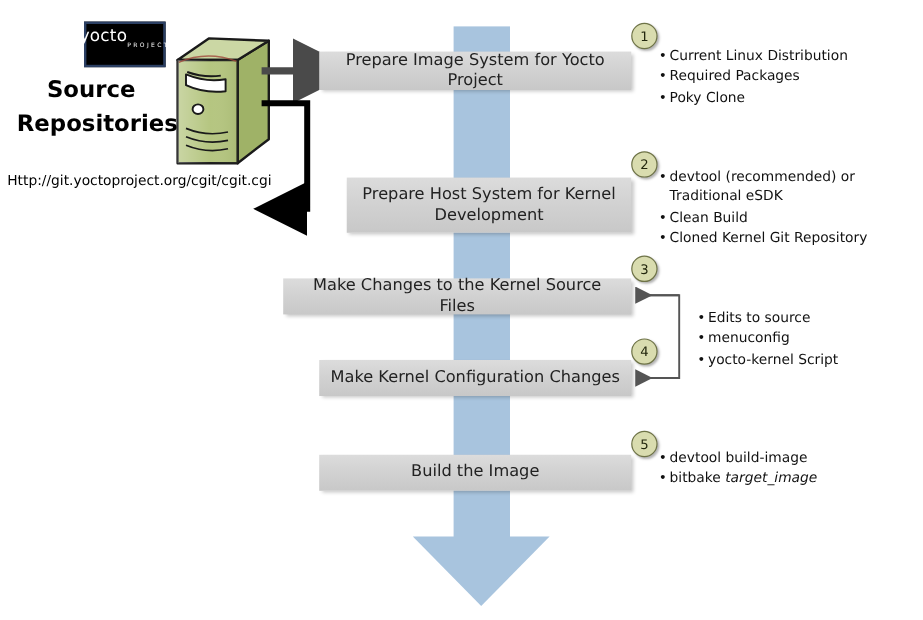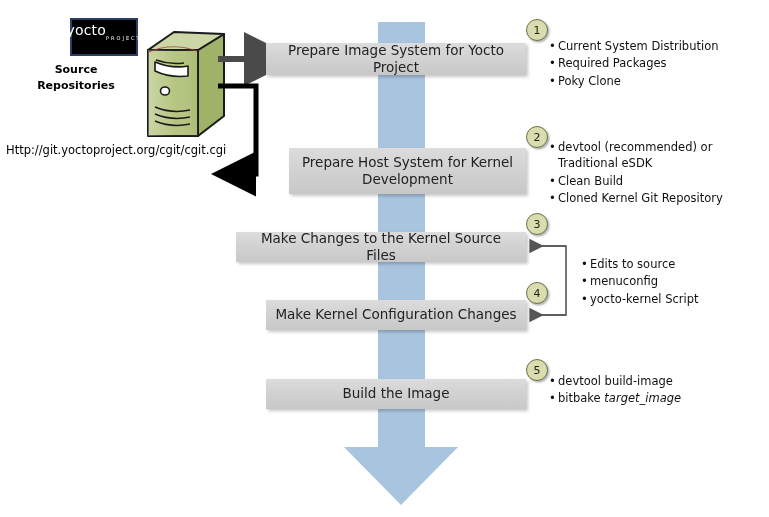--- a/index.html
+++ b/index.html
@@ -85,21 +85,21 @@
     line-height: 1;
   }
 
   .src-label {
     position: absolute;
     left: 14px;
     top: 62px;
     width: 124px;
     text-align: center;
     font-weight: bold;
-    font-size: 11px;
+    font-size: 19px;
     line-height: 1.45;
     color: #000000;
   }
   .src-url {
     position: absolute;
     left: 6px;
     top: 143px;
     width: 220px;
     text-align: right;
     font-size: 11.5px;
@@ -245,21 +245,21 @@
 
   <div class="step-badge" style="left:526px; top:19px;">1</div>
   <div class="step-badge" style="left:526px; top:126px;">2</div>
   <div class="step-badge" style="left:526px; top:213px;">3</div>
   <div class="step-badge" style="left:526px; top:282px;">4</div>
   <div class="step-badge" style="left:526px; top:359px;">5</div>
 
   <div class="bullets" style="left:549px; top:38px; width:212px;">
       <div class="bi">
         <span class="bdot">•</span>
-        <span class="btxt">Current System Distribution</span>
+        <span class="btxt">Current Linux Distribution</span>
       </div>
       <div class="bi">
         <span class="bdot">•</span>
         <span class="btxt">Required Packages</span>
       </div>
       <div class="bi">
         <span class="bdot">•</span>
         <span class="btxt">Poky Clone</span>
       </div>
     </div>

